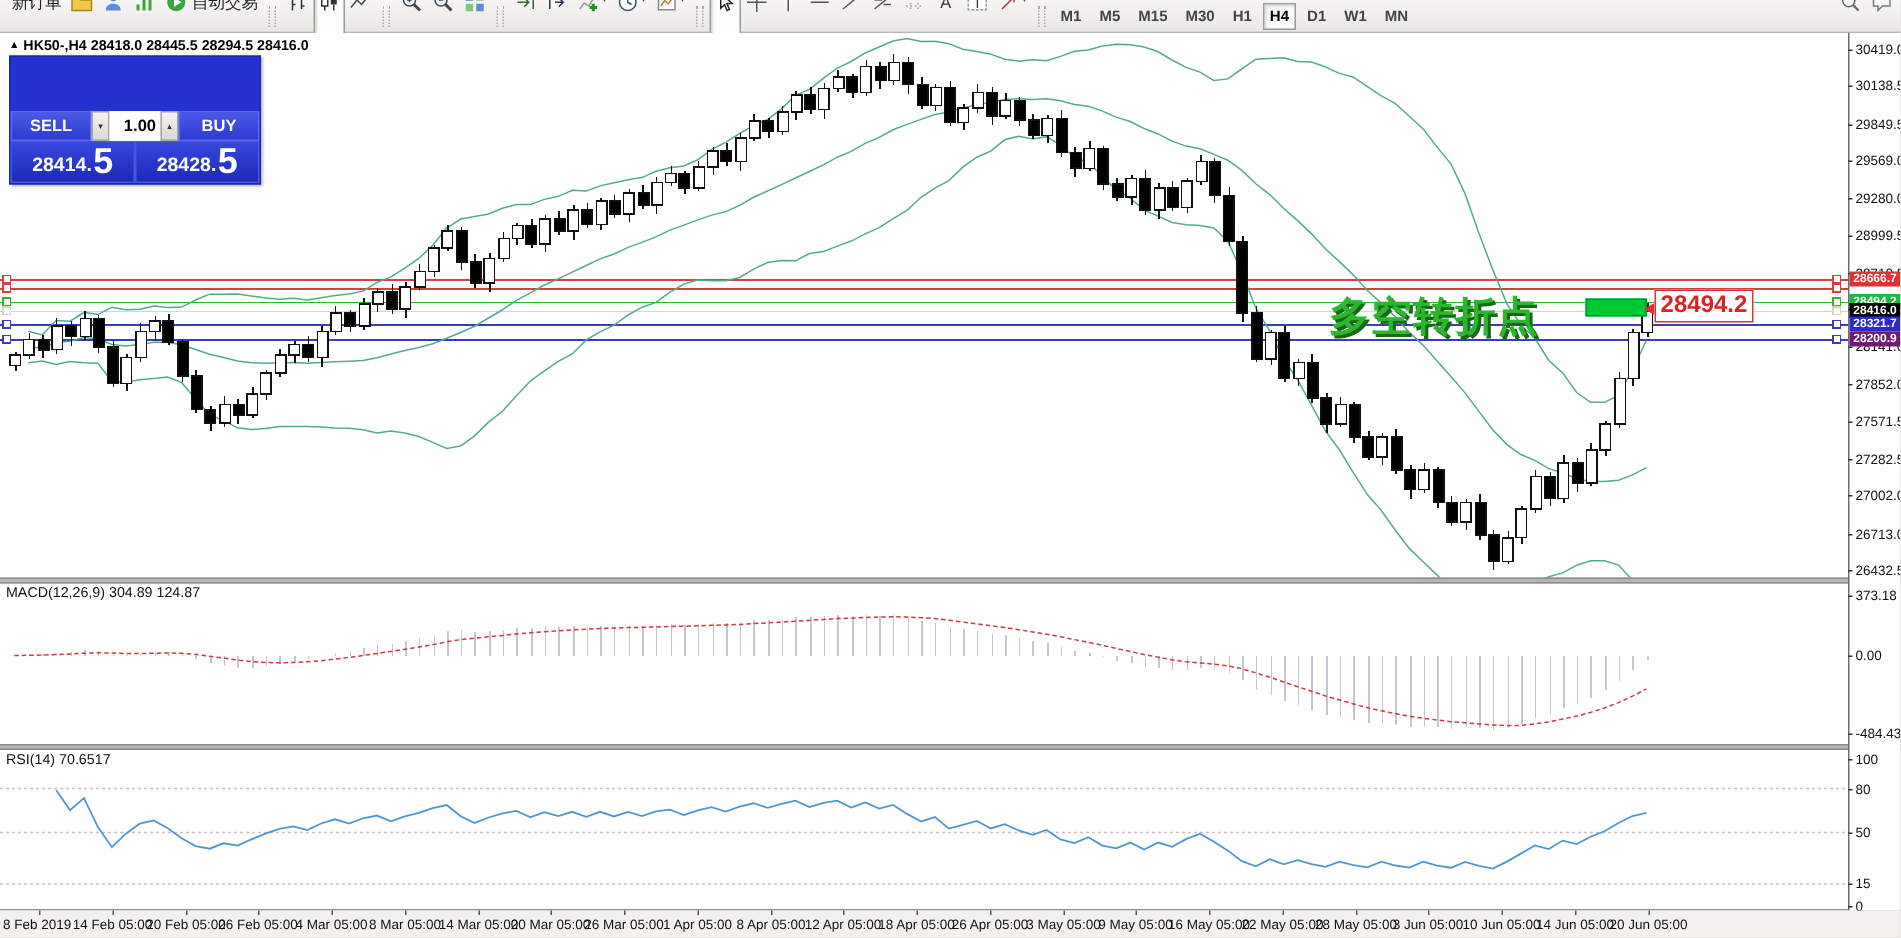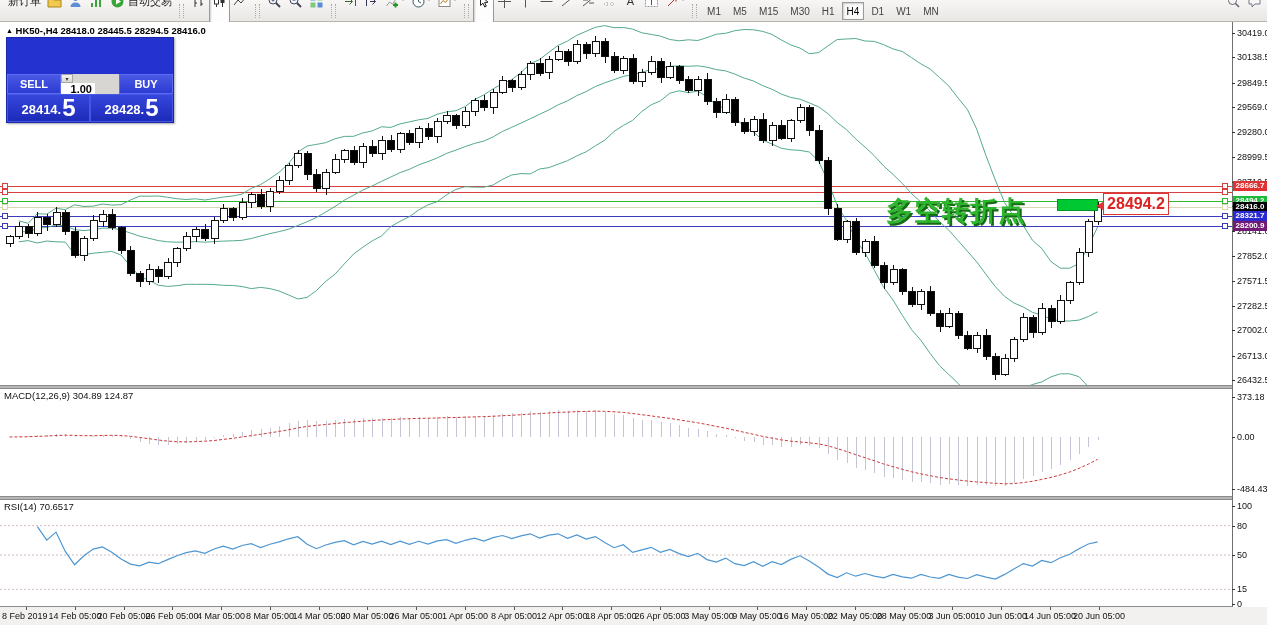--- a/index.html
+++ b/index.html
@@ -9,21 +9,21 @@
   #toolbar{position:absolute;left:0;top:0;width:1267px;height:22px;background:linear-gradient(#f7f6f5,#e9e7e4);
            border-bottom:1px solid #b8b5b0;display:flex;align-items:center;box-sizing:border-box;padding:0 2px;}
   .tbtn{height:36px;min-width:20px;border:1px solid transparent;background:transparent;display:inline-flex;
         align-items:flex-start;justify-content:center;padding:0 2px;margin:0;font-family:inherit;cursor:default;}
   .tbtn.active{border:1px solid #9a9a9a;background:#fdfdfd;box-shadow:inset 1px 1px 2px #ccc;}
   .tbtn svg{display:block;}
   .tbtn .lbl{font-size:11px;color:#222;margin-left:3px;white-space:nowrap;}
   .caret{font-size:8px;color:#555;margin-left:1px;}
   .grip{width:3px;height:14px;margin:0 4px;border-left:1px dotted #aaa;border-right:1px dotted #aaa;}
   .tf{height:18px;border:1px solid transparent;background:transparent;font-size:10px;color:#444;
-      padding:0 4px;margin:0 1px;font-family:inherit;}
+      padding:0 4px;margin:0 1px;font-family:inherit;font-weight:bold;}
   .tf.active{border:1px solid #9a9a9a;background:#fbfbfb;box-shadow:inset 1px 1px 2px #ccc;color:#000;}
   #tb-spacer{flex:1;}
   
   #chart-area{position:absolute;left:0;top:22px;width:1267px;height:585px;background:#fff;}
   #main-plot,#macd-plot,#rsi-plot{position:absolute;left:0;}
   #main-plot{top:0;width:1232px;height:364px;}
   #macd-plot{top:367px;width:1232px;height:108px;}
   #rsi-plot{top:478px;width:1232px;height:106px;}
   .hsep{position:absolute;left:0;width:1267px;background:#b6b6b6;border-top:1px solid #8b8b8b;border-bottom:1px solid #8b8b8b;box-sizing:border-box;}
   #sep1{top:363px;height:4px;} #sep2{top:474px;height:4px;} #sep3{top:584px;height:1px;border:none;background:#8b8b8b;}
@@ -33,21 +33,21 @@
   .ptag{position:absolute;left:1233px;width:34px;height:10px;line-height:10px;text-align:center;
         font-size:8px;font-weight:bold;color:#fff;z-index:5;}
   
   #sym-line{position:absolute;left:6px;top:3px;font-size:9.5px;font-weight:bold;color:#000;z-index:6;}
   #sym-line .mk{font-size:7px;vertical-align:1px;}
   #trade-widget{position:absolute;left:6px;top:15px;width:166px;z-index:7;background:#2433cf;border:1px solid #1a27a8;
                 box-shadow:1px 1px 2px rgba(0,0,0,.35);}
   #tw-row1{display:flex;height:20px;margin-top:36px;}
   .tw-btn{width:54px;background:linear-gradient(#4a5ae4,#2c3bd2);color:#fff;font-size:11px;font-weight:bold;
           display:flex;align-items:center;justify-content:center;border:1px solid #5b6af0;box-sizing:border-box;}
-  #tw-volwrap{width:58px;display:flex;align-items:stretch;background:#d8d6d2;flex-direction:column;}
+  #tw-volwrap{width:58px;display:flex;align-items:stretch;background:#d8d6d2;}
   .spin{width:12px;background:linear-gradient(#f4f3f1,#d9d7d3);border:1px solid #a8a6a2;font-size:6px;color:#333;
         display:flex;align-items:center;justify-content:center;box-sizing:border-box;}
   #tw-vol{width:34px;border:none;font-size:11px;font-weight:bold;text-align:right;padding:0 3px;box-sizing:border-box;
           font-family:inherit;}
   #tw-row2{display:flex;height:28px;}
   .tw-price{width:83px;display:flex;align-items:flex-end;justify-content:center;color:#fff;
             background:linear-gradient(#3647dd,#1c2ab8);border:1px solid #4656e2;box-sizing:border-box;padding-bottom:2px;}
   .tw-price .small{font-size:13px;font-weight:bold;line-height:18px;}
   .tw-price .big{font-size:24px;font-weight:bold;line-height:22px;margin-left:1px;}
   

